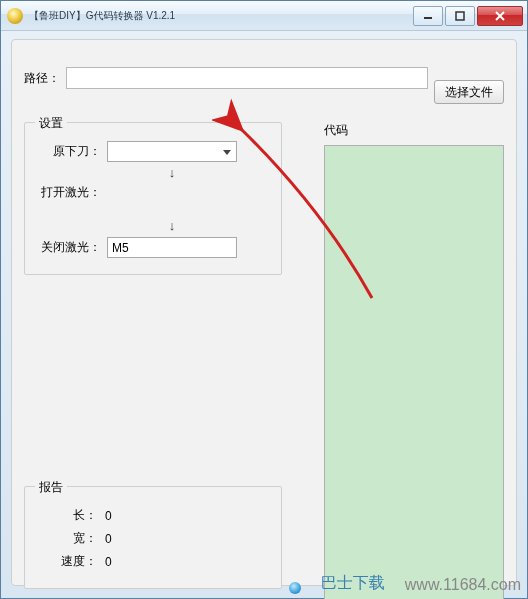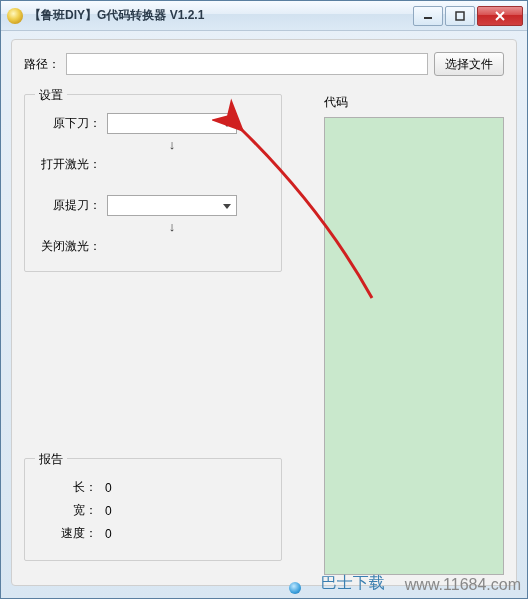--- a/index.html
+++ b/index.html
@@ -29,23 +29,22 @@
 .titlebar .icon {
   width: 16px; height: 16px;
   background: radial-gradient(circle at 40% 35%, #fff8c0 0%, #f0d050 40%, #b88000 100%);
   border-radius: 50%;
   margin-right: 6px;
   flex-shrink: 0;
 }
 .titlebar .title {
   flex: 1;
   color: #2a3a4a;
-  font-size: 12px;
+  font-size: 10px;
   white-space: nowrap;
-  font-weight: bold;
 }
 .winbtns { display: flex; gap: 0; }
 .winbtn {
   width: 30px; height: 20px;
   border: 1px solid #8fa8c0;
   background: linear-gradient(to bottom, #f5faff, #d8e8f5);
   display: flex; align-items: center; justify-content: center;
   margin-left: 2px;
   border-radius: 2px;
 }
@@ -80,20 +79,21 @@
 }
 .btn {
   height: 24px;
   padding: 0 10px;
   border: 1px solid #a8a8a8;
   background: linear-gradient(to bottom, #fdfdfd, #e6e6e6);
   border-radius: 3px;
   font-size: 12px;
   font-family: inherit;
   cursor: pointer;
+  margin-top: 28px;
 }
 .cols {
   display: flex;
   gap: 14px;
   height: calc(100% - 40px);
 }
 .leftcol { width: 258px; display: flex; flex-direction: column; }
 .rightcol { flex: 1; display: flex; flex-direction: column; padding-left: 28px; }
 .startbox {
   width: 218px;
@@ -258,27 +258,24 @@
             <span class="lbl">原下刀：</span>
             <div class="combo"></div>
           </div>
           <div class="down-arrow">↓</div>
           <div class="field-row">
             <span class="lbl">打开激光：</span>
           </div>
 
           <div class="spacer"></div>
 
-          <div class="field-row">
-            <span class="lbl">原提刀：</span>
-            <div class="combo"></div>
-          </div>
           <div class="down-arrow">↓</div>
           <div class="field-row">
             <span class="lbl">关闭激光：</span>
+            <input class="tinput" type="text" value="M5" style="">
           </div>
         </div>
 
         <div class="group" style="margin-top:auto;">
           <div class="legend">报告</div>
           <div class="report-row">
             <span class="lbl">长：</span>
             <span class="val">0</span>
           </div>
           <div class="report-row">

